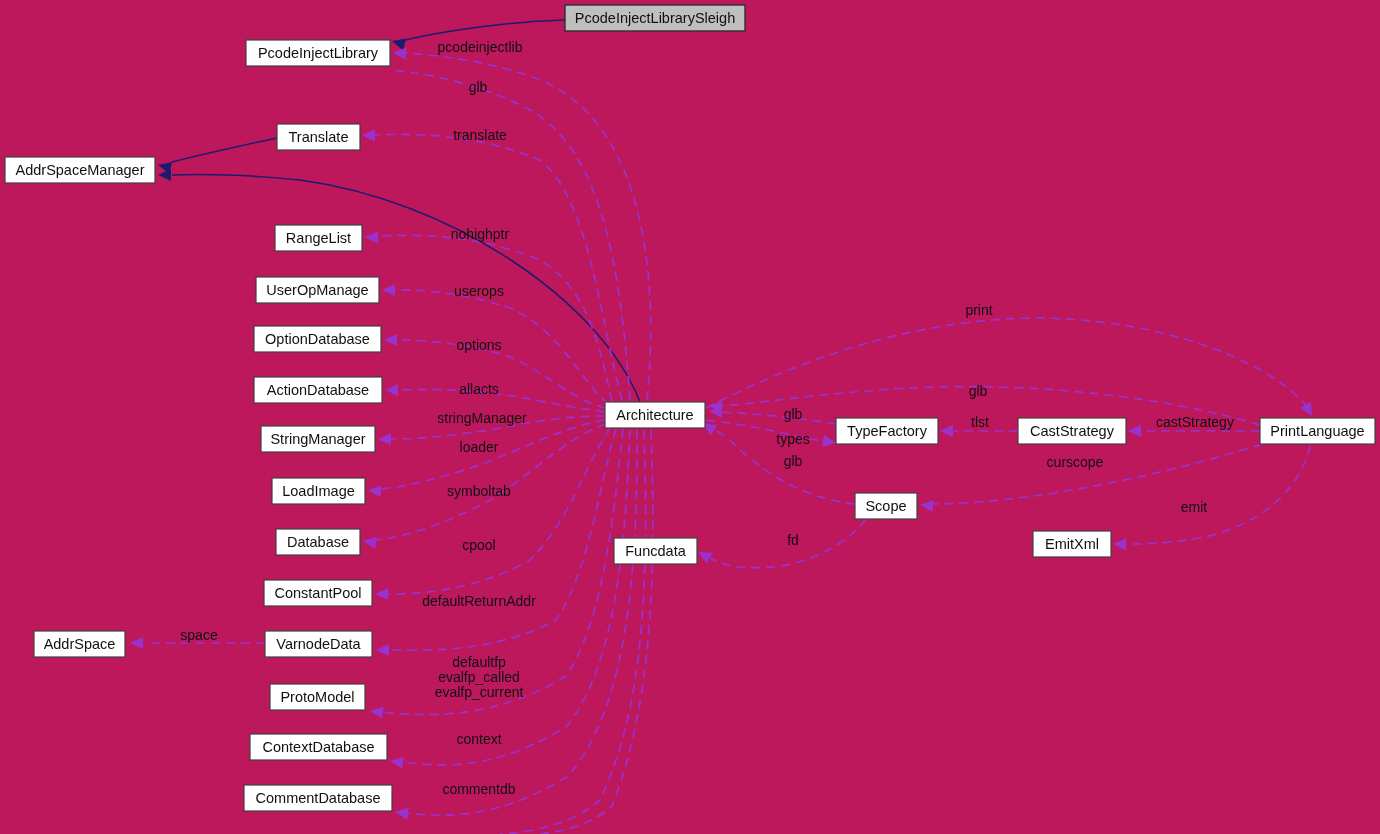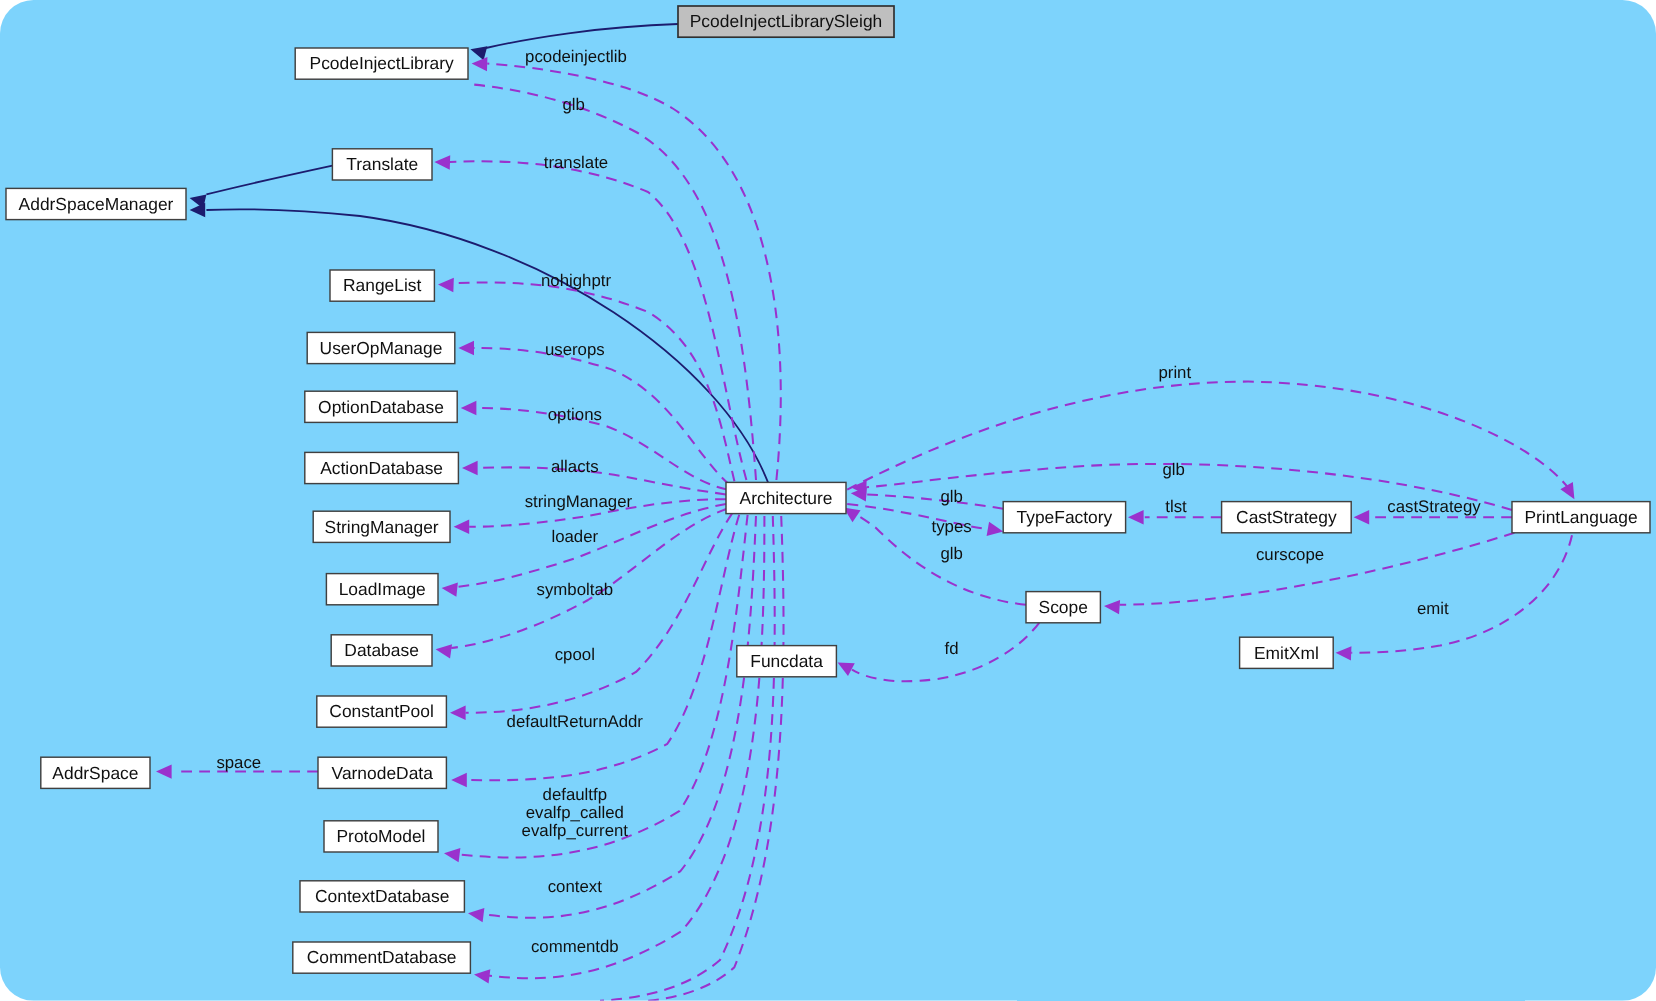--- a/index.html
+++ b/index.html
@@ -7,23 +7,22 @@
     padding: 0;
     background: #ffffff;
   }
   body {
     font-family: "Liberation Sans", sans-serif;
   }
   #diagram-root {
     position: relative;
     width: 1380px;
     height: 834px;
-    background: #7dd3fc;
+    background: #be185d;
     overflow: hidden;
-    border-radius: 28px;
   }
   svg#graph {
     position: absolute;
     left: 0;
     top: 0;
     width: 1380px;
     height: 834px;
   }
   .node-box {
     fill: #ffffff;

